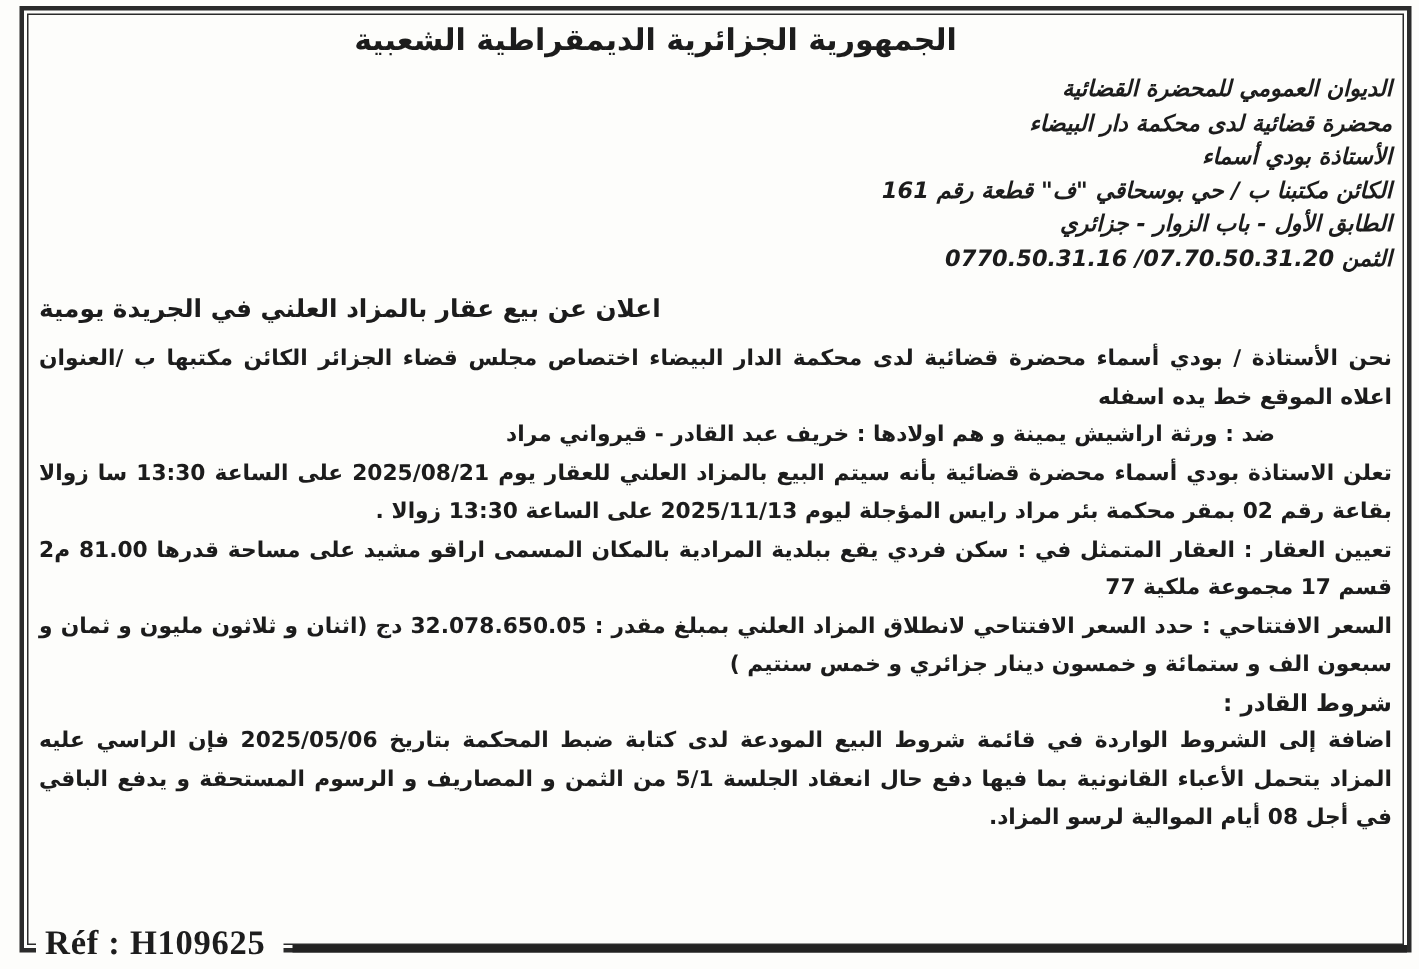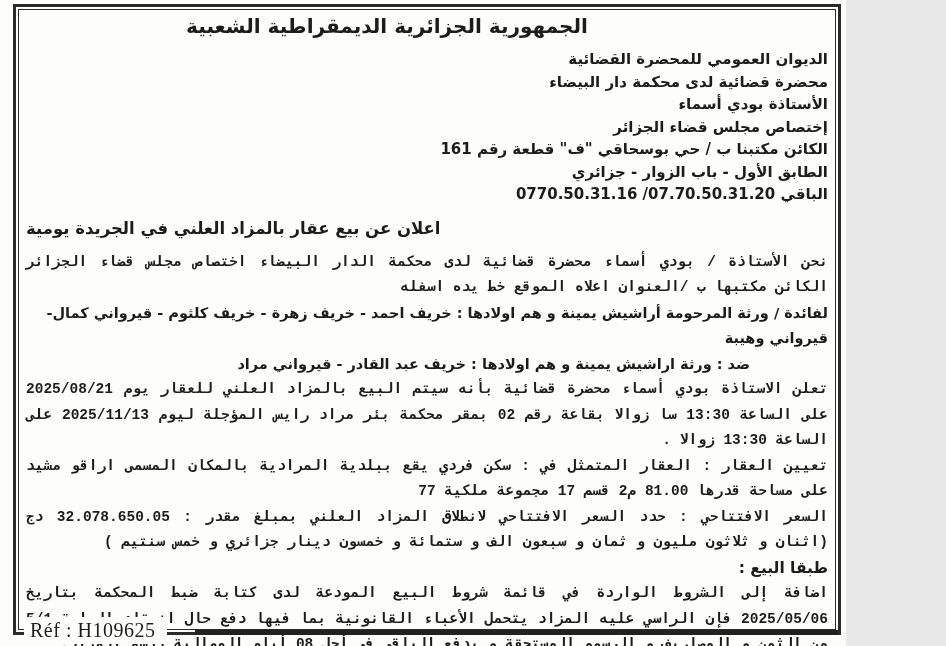--- a/index.html
+++ b/index.html
@@ -1,19 +1,19 @@
 <!DOCTYPE html>
 <html lang="ar"><head>
 <meta charset="utf-8">
 <style>
   * { box-sizing: border-box; margin: 0; padding: 0; }
   html, body { background: #e8e8e8; }
   .screen {
     position: relative;
-    width: 846px;
+    width: 946px;
     height: 646px;
     background: #fdfdfb;
     overflow: hidden;
     font-family: "DejaVu Sans", sans-serif;
     color: #1c1c1c;
   }
   
   .frame-outer {
     position: absolute;
     left: 13px; top: 4px; right: 5px; bottom: 11px;
@@ -35,55 +35,55 @@
     font-weight: bold;
     margin: 2px 80px 10px 0;
     letter-spacing: 0.2px;
   }
   .office {
     text-align: right;
     font-weight: bold;
     font-size: 15px;
     line-height: 22.5px;
   }
-  .office .line { display: block; }
+  .office .line { display: block; font-style: italic; }
   .phone-numbers { unicode-bidi: embed; }
   .announce {
     text-align: left;
     font-weight: bold;
     font-size: 16.5px;
     line-height: 26px;
     margin: 10px 150px 8px 0;
   }
   .body-text {
     font-weight: bold;
     font-size: 14.5px;
     line-height: 25.5px;
     text-align: right;
   }
   .body-text p { margin: 0; }
-  .justify { text-align: justify; text-justify: inter-word; font-family: Liberation Mono, monospace; }
+  .justify { text-align: justify; text-justify: inter-word; }
   .indent { padding-left: 0; padding-right: 78px; }
   .cond-heading { font-size: 15.5px; }
   .ref-line {
     position: absolute;
     left: 195px; right: 8px; bottom: 11px;
     height: 5px;
     background: #222222;
     z-index: 2;
   }
   .ref {
     position: absolute;
     left: 24px; bottom: 2px;
     z-index: 3;
     background: #fdfdfb;
     padding: 2px 12px 2px 6px;
     font-family: "Liberation Serif", serif;
-    font-size: 20px;
-    font-weight: normal;
+    font-size: 23px;
+    font-weight: bold;
     direction: ltr;
     color: #1d1d1d;
     letter-spacing: 0.5px;
   }
 </style>
 </head>
 <body>
 
 <div class="screen">
 
@@ -92,41 +92,39 @@
   </div>
 
   <div class="content">
 
     <div class="national-title">الجمهورية الجزائرية الديمقراطية الشعبية</div>
 
     <div class="office">
       <span class="line">الديوان العمومي للمحضرة القضائية</span>
       <span class="line">محضرة قضائية لدى محكمة دار البيضاء</span>
       <span class="line">الأستاذة بودي أسماء</span>
-      <span class="line">إختصاص مجلس قضاء الجزائر</span>
       <span class="line">الكائن مكتبنا ب / حي بوسحاقي "ف" قطعة رقم 161</span>
       <span class="line">الطابق الأول - باب الزوار - جزائري</span>
       <span class="line">
-        <span>الباقي</span>
+        <span>الثمن</span>
         <span class="phone-numbers" dir="ltr">0770.50.31.16 /07.70.50.31.20</span>
       </span>
     </div>
 
     <div class="announce">
       <div>اعلان عن بيع عقار بالمزاد العلني في الجريدة يومية</div>
     </div>
 
     <div class="body-text">
       <p class="justify">نحن الأستاذة / بودي أسماء محضرة قضائية لدى محكمة الدار البيضاء اختصاص مجلس قضاء الجزائر  الكائن مكتبها ب /العنوان اعلاه الموقع خط يده اسفله</p>
-      <p>لفائدة / ورثة المرحومة أراشيش يمينة و هم اولادها  : خريف احمد - خريف زهرة - خريف كلثوم - قيرواني كمال- قيرواني وهيبة</p>
       <p class="indent">ضد : ورثة اراشيش يمينة و هم اولادها : خريف عبد القادر - قيرواني مراد</p>
       <p class="justify">تعلن الاستاذة بودي أسماء محضرة قضائية بأنه سيتم البيع بالمزاد العلني للعقار يوم 2025/08/21 على الساعة 13:30 سا زوالا بقاعة رقم 02 بمقر محكمة بئر مراد رايس المؤجلة ليوم 2025/11/13 على الساعة 13:30 زوالا .</p>
       <p class="justify">تعيين العقار : العقار المتمثل في : سكن فردي يقع ببلدية المرادية بالمكان المسمى اراقو مشيد على مساحة قدرها 81.00 م2 قسم 17 مجموعة ملكية 77</p>
       <p class="justify">السعر الافتتاحي : حدد السعر الافتتاحي لانطلاق المزاد العلني بمبلغ مقدر : 32.078.650.05 دج (اثنان و ثلاثون مليون و ثمان و سبعون الف و ستمائة و خمسون دينار جزائري و خمس سنتيم )</p>
-      <p class="cond-heading">طبقا البيع :</p>
+      <p class="cond-heading">شروط القادر :</p>
       <p class="justify">اضافة إلى الشروط الواردة في قائمة شروط البيع المودعة لدى كتابة ضبط المحكمة بتاريخ 2025/05/06 فإن الراسي عليه المزاد يتحمل الأعباء القانونية بما فيها دفع حال انعقاد الجلسة 5/1 من الثمن و المصاريف و الرسوم المستحقة و يدفع الباقي في أجل 08 أيام الموالية لرسو المزاد.</p>
 
     </div>
 
   </div>
 
   <div class="ref-line"></div>
   <div class="ref">Réf : H109625</div>
 
 </div>

